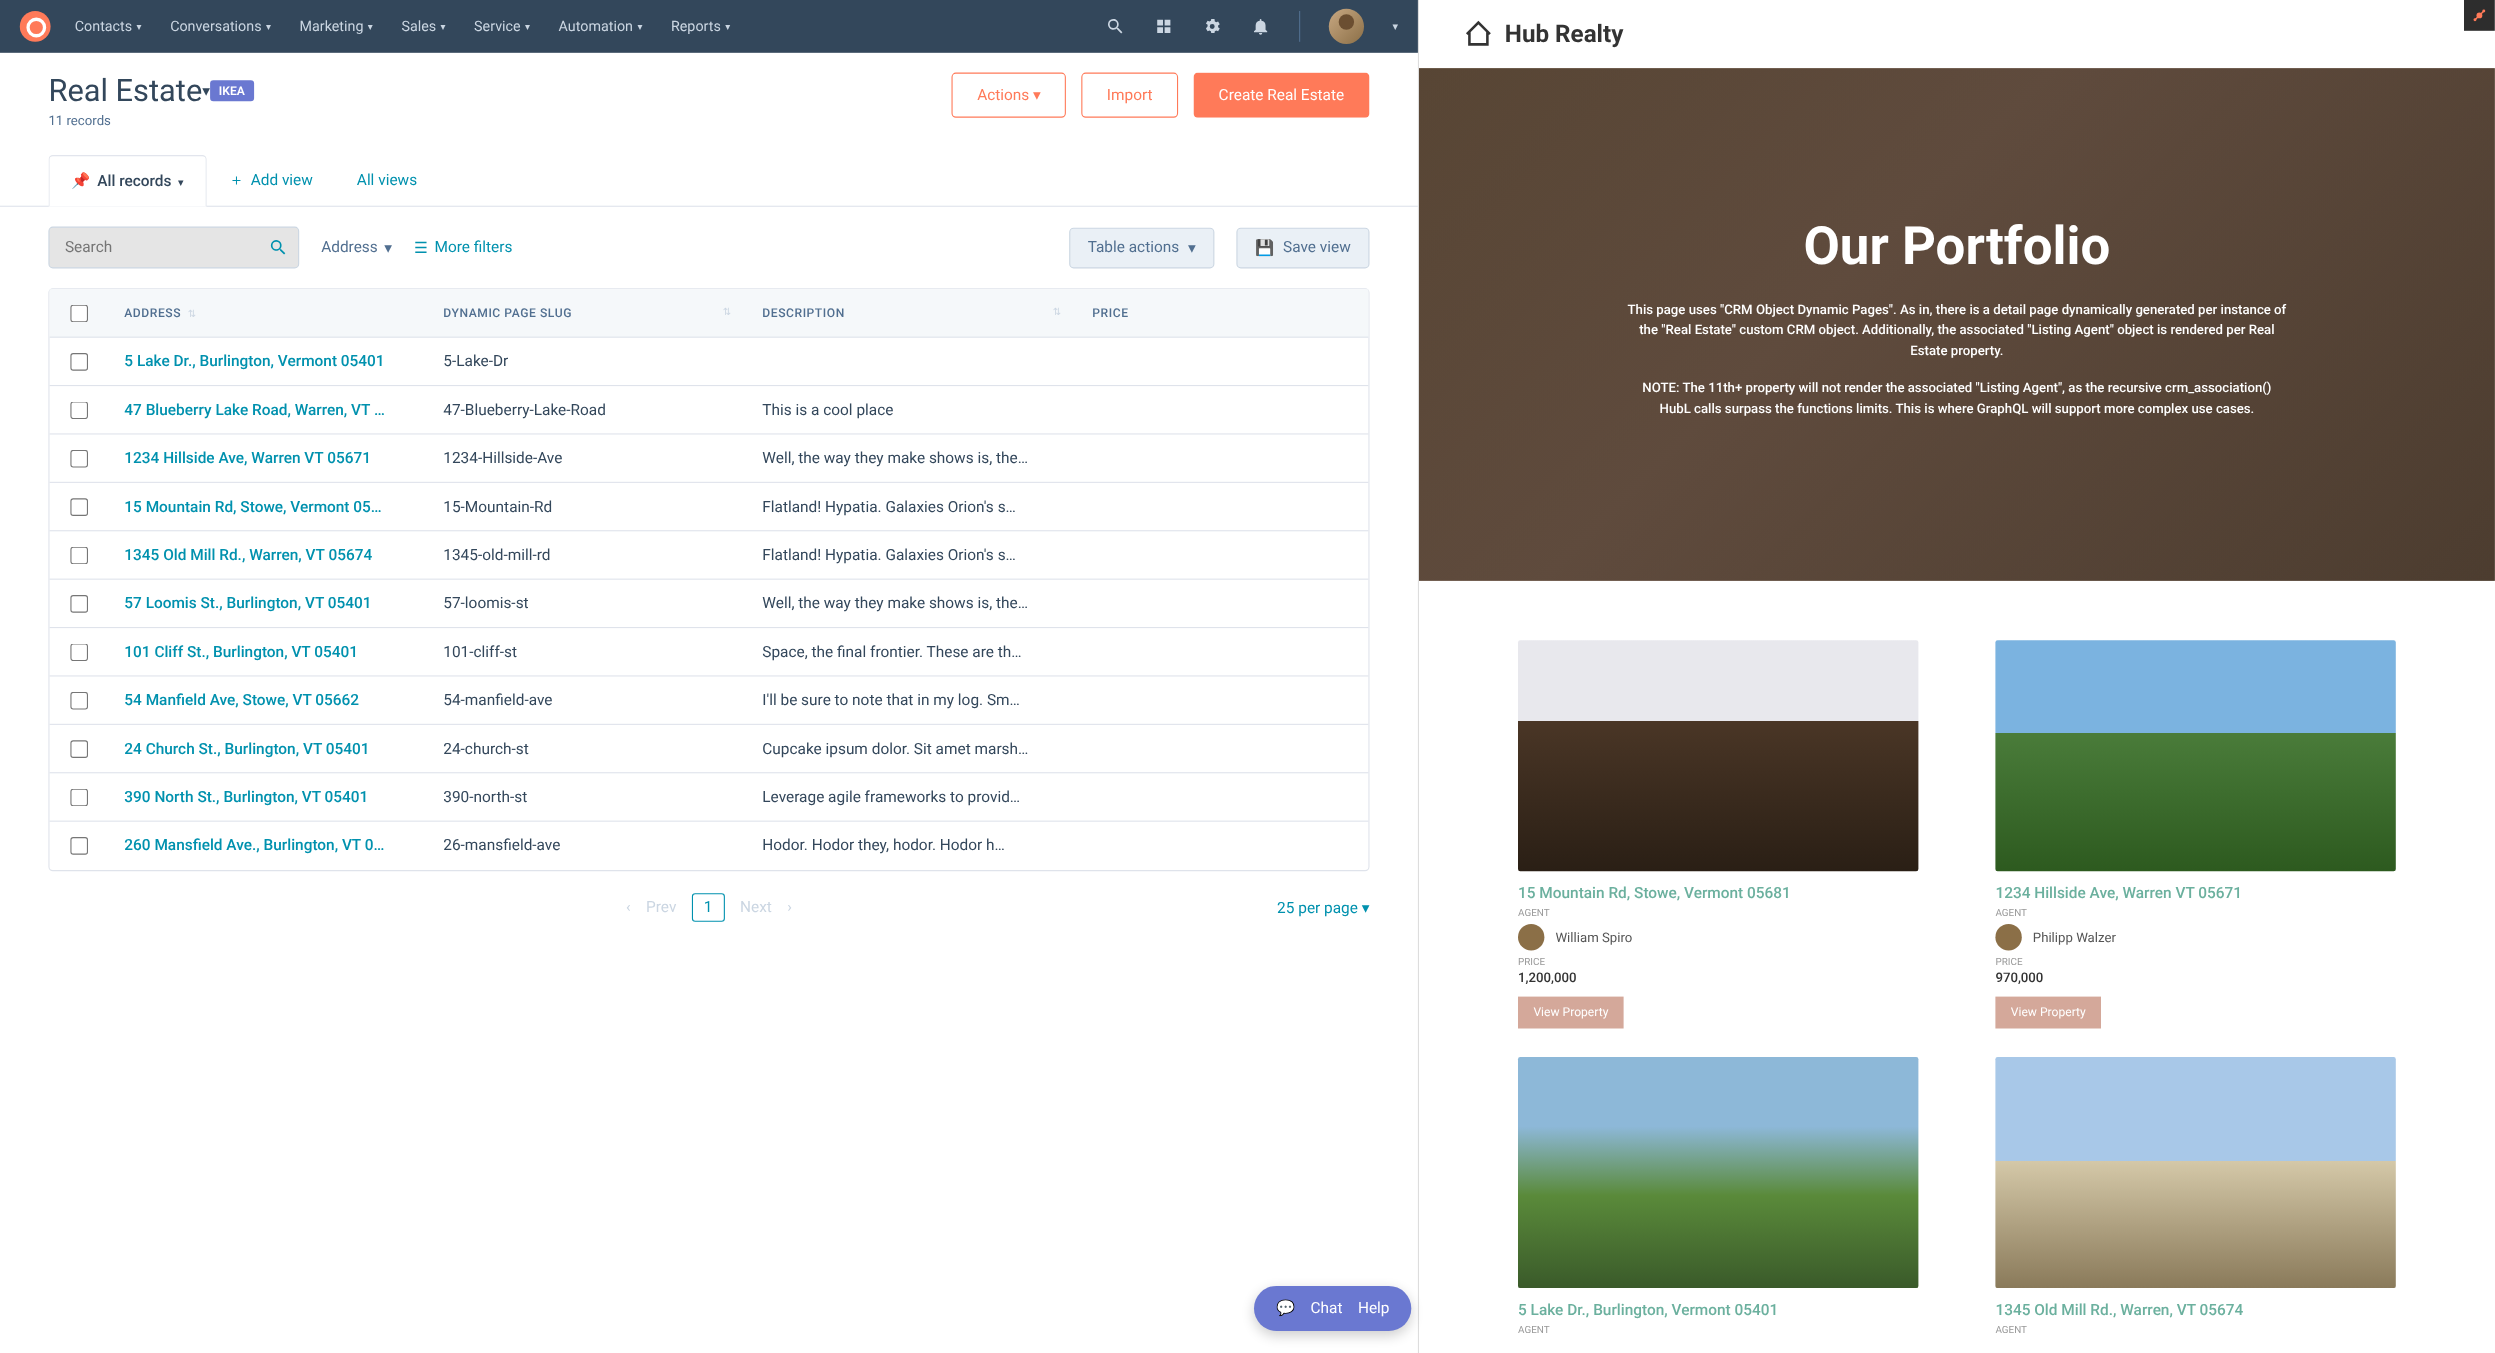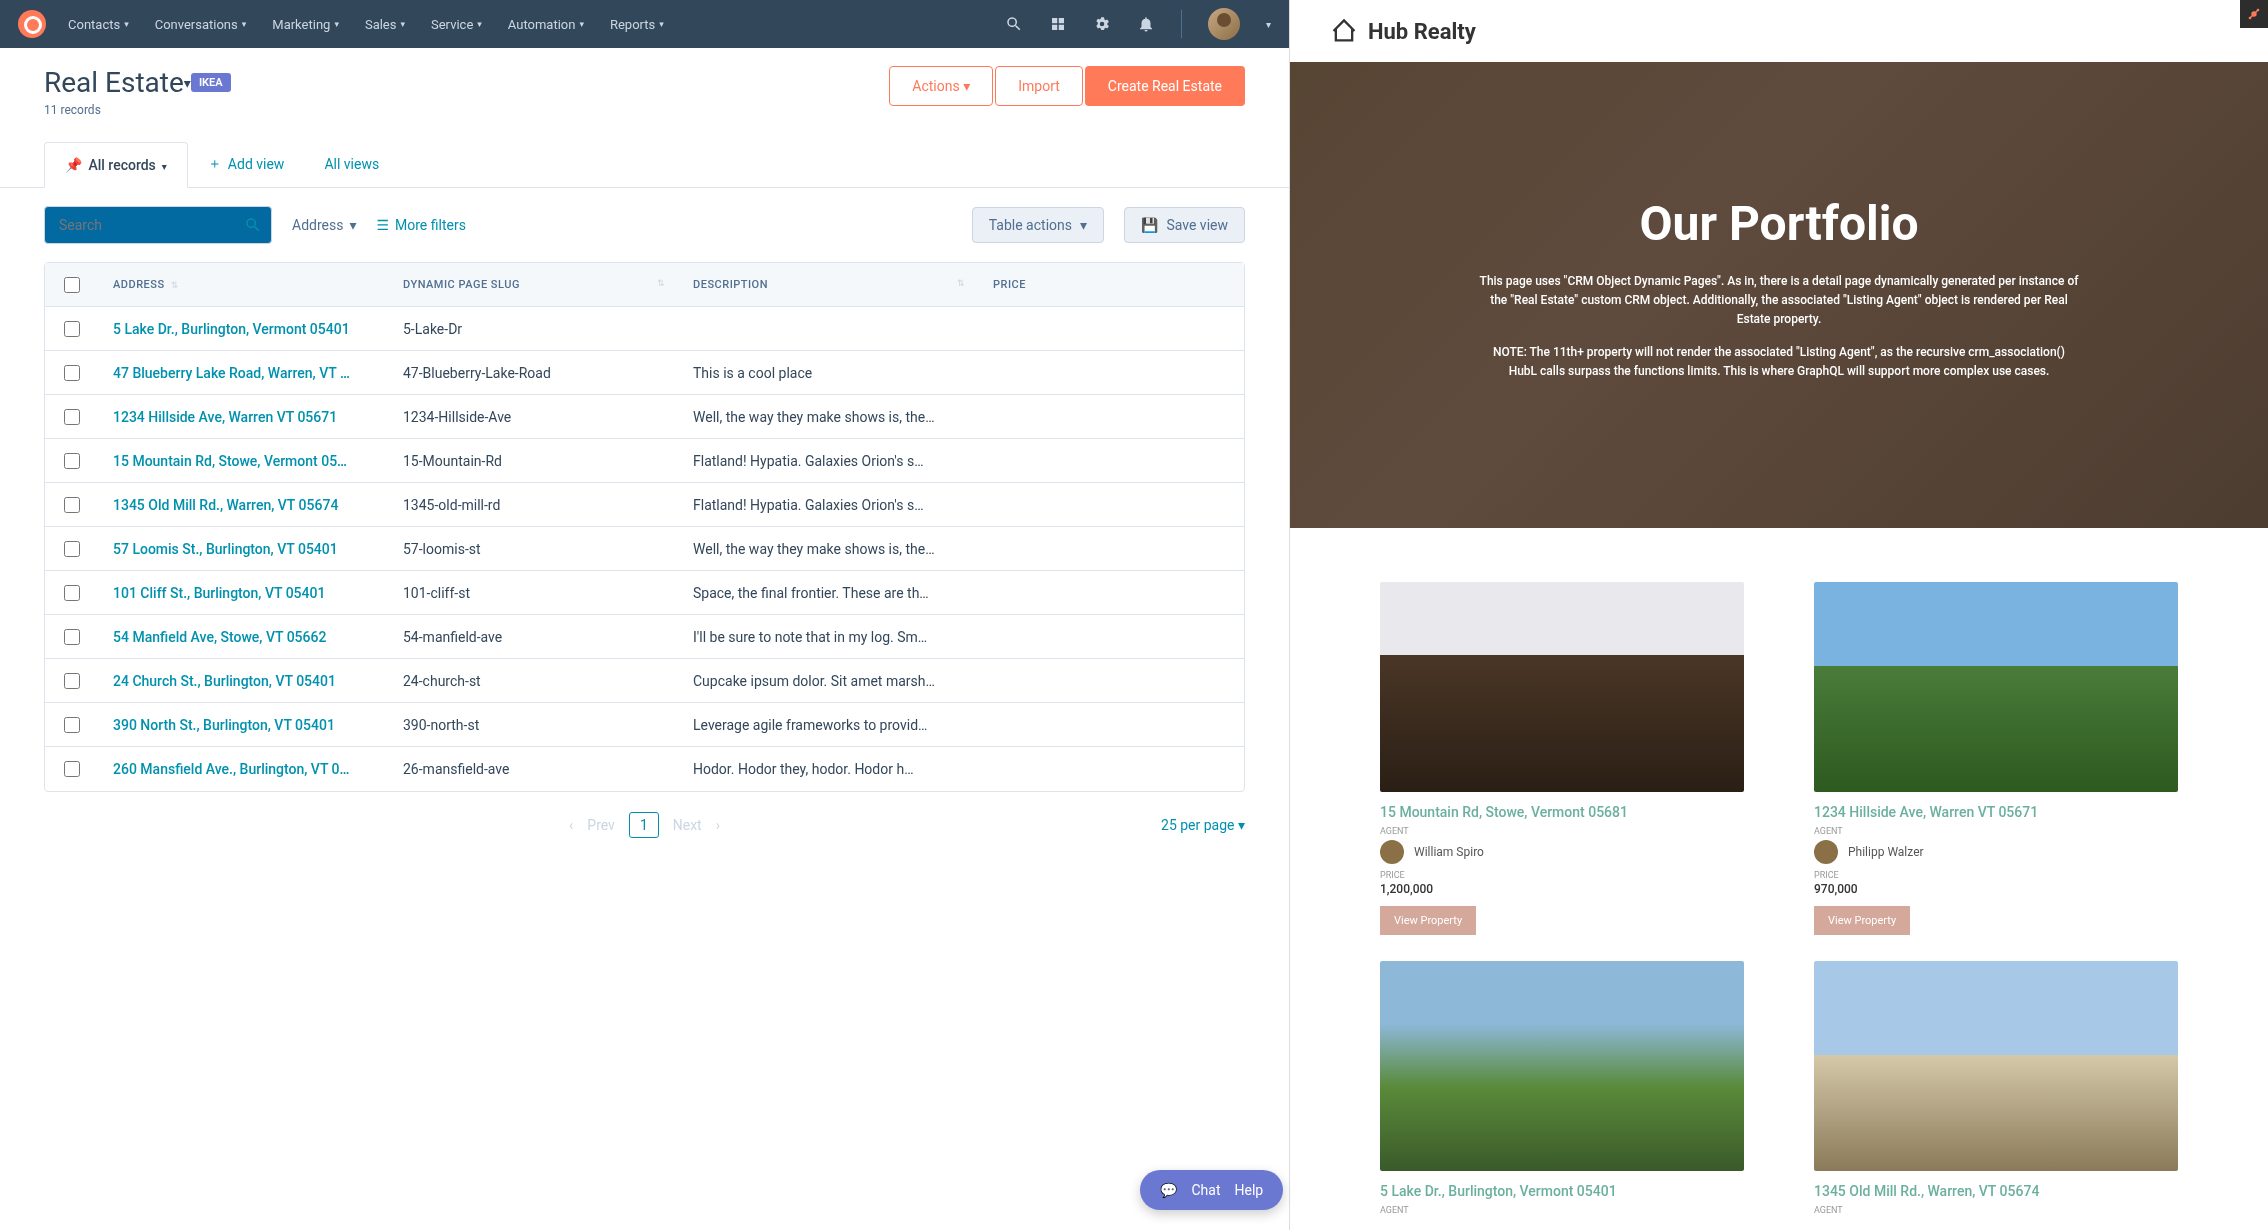--- a/index.html
+++ b/index.html
@@ -16,35 +16,35 @@
 .nav-right{margin-left:auto;display:flex;align-items:center;gap:26px}
 .nav-right .icon{width:18px;height:18px;cursor:pointer;fill:#cbd6e2}
 .avatar{width:32px;height:32px;border-radius:50%;background:linear-gradient(135deg,#c8a882,#8b6f47);position:relative;overflow:hidden}
 .avatar::after{content:"";position:absolute;width:14px;height:14px;background:#6b4e31;border-radius:50%;left:9px;top:5px}
 
 .header{padding:18px 44px 6px;display:flex;align-items:flex-start}
 .title-block h1{color:#33475b;font-size:28px;font-weight:400;display:inline-flex;align-items:center;}
 .title-block .chev2{color:#33475b;font-size:14px}
 .badge{background:#6a78d1;color:#fff;font-size:11px;font-weight:600;padding:3px 8px;border-radius:3px}
 .title-block .sub{font-size:12px;color:#516f90;margin-top:4px}
-.header-btns{margin-left:auto;display:flex;gap:2px}
+.header-btns{margin-left:auto;display:flex;gap:14px}
 .btn{padding:11px 22px;border-radius:4px;font-size:14px;cursor:pointer;border:1px solid transparent}
 .btn-outline{border:1px solid #ff7a59;color:#ff7a59;background:#fff}
 .btn-primary{background:#ff7a59;color:#fff}
 
 .tabs{display:flex;align-items:center;padding:0 44px;border-bottom:1px solid #dfe3eb;margin-top:18px}
 .tab{padding:14px 20px;font-size:14px;color:#0091ae;cursor:pointer}
 .tab.active{border:1px solid #dfe3eb;border-bottom:1px solid #fff;border-radius:4px 4px 0 0;background:#fff;color:#33475b;font-weight:500;margin-bottom:-1px}
 .tab .pin{margin-right:6px}
 .tab .chev3{margin-left:6px;font-size:10px}
 .add-view{color:#0091ae;display:flex;align-items:center;gap:6px;padding:14px 20px;cursor:pointer;font-size:14px}
 
 .filters{display:flex;align-items:center;padding:18px 44px;gap:20px}
 .search-box{position:relative;width:228px}
-.search-box input{width:100%;padding:10px 36px 10px 14px;border:1px solid #cbd6e2;border-radius:4px;font-size:14px;background:#0369a1}
+.search-box input{width:100%;padding:10px 36px 10px 14px;border:1px solid #cbd6e2;border-radius:4px;font-size:14px;background:#e5e5e5}
 .search-box .sicon{position:absolute;right:10px;top:10px;width:18px;height:18px;fill:#0091ae}
 .filter-link{color:#516f90;font-size:14px;cursor:pointer;display:flex;align-items:center;gap:6px}
 .filter-link.blue{color:#0091ae}
 .spacer{flex:1}
 .btn-sec{background:#eaf0f6;border:1px solid #cbd6e2;color:#516f90;padding:9px 16px;border-radius:4px;font-size:14px;cursor:pointer;display:flex;align-items:center;gap:8px}
 
 .table{margin:0 44px;border:1px solid #dfe3eb;border-radius:4px}
 .thead,.trow{display:flex;align-items:center;min-height:44px;border-bottom:1px solid #dfe3eb}
 .thead{background:#f5f8fa;font-size:11px;color:#516f90;font-weight:500;letter-spacing:0.5px}
 .trow{font-size:14px;color:#33475b}

